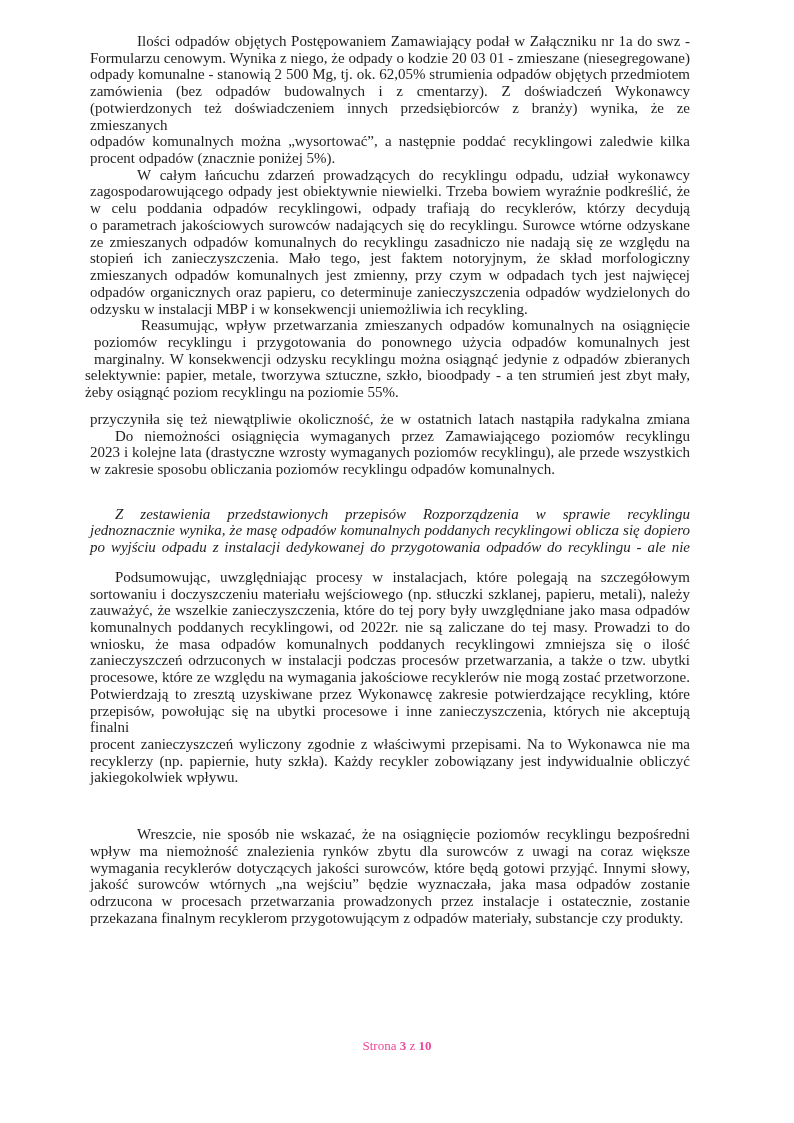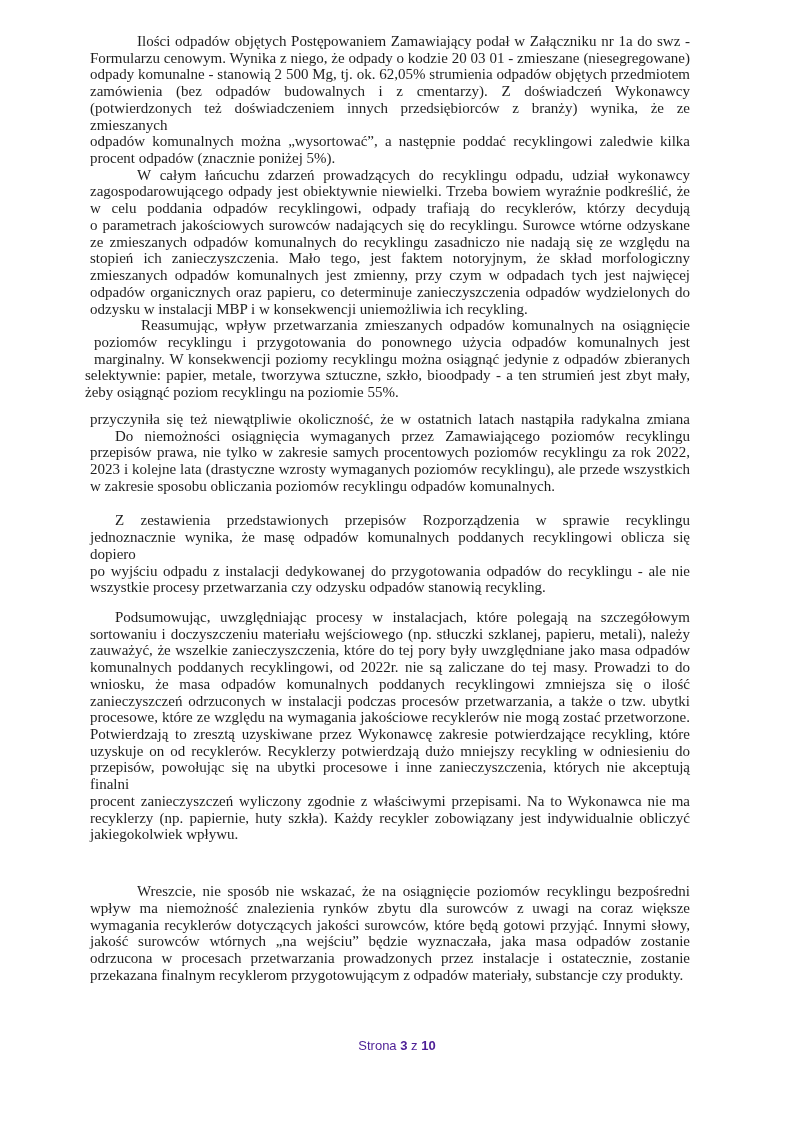--- a/index.html
+++ b/index.html
@@ -45,36 +45,36 @@
     text-indent: 47px;
   }
   
   .para:nth-child(4) .line.first,
   .para:nth-child(5) .line.first,
   .para:nth-child(6) .line.first {
     text-indent: 25px;
   }
   
   .para:nth-child(4) { margin-top: 10px; }
-  .para:nth-child(5) { margin-top: 18px; }
+  .para:nth-child(5) { margin-top: 28px; font-style: italic; }
   .para:nth-child(6) { margin-top: 13px; }
   .para:nth-child(7) { margin-top: 40px; }
   
   .para:nth-child(3) .line:nth-child(-n+3) { margin-left: 4px; }
   .para:nth-child(3) .line:nth-child(n+4)  { margin-left: -5px; }
   .footer {
     position: absolute;
     left: 0;
     right: 0;
     top: 1038px;
     text-align: center;
-    font-family: Liberation Sans, sans-serif;
+    font-family: Liberation Serif, serif;
     font-size: 13px;
     line-height: 16px;
-    color: #4c1d95;
+    color: #ec4899;
   }
   .footer .num {
     font-weight: bold;
   }
 </style>
 </head>
 <body>
 
 <div class="page">
   <div class="body-text" id="paragraphs">
@@ -94,47 +94,44 @@
         <div class="line">o parametrach jakościowych surowców nadających się do recyklingu. Surowce wtórne odzyskane</div>
         <div class="line">ze zmieszanych odpadów komunalnych do recyklingu zasadniczo nie nadają się ze względu na</div>
         <div class="line">stopień ich zanieczyszczenia. Mało tego, jest faktem notoryjnym, że skład morfologiczny</div>
         <div class="line">zmieszanych odpadów komunalnych jest zmienny, przy czym w odpadach tych jest najwięcej</div>
         <div class="line">odpadów organicznych oraz papieru, co determinuje zanieczyszczenia odpadów wydzielonych do</div>
         <div class="line last">odzysku w instalacji MBP i w konsekwencji uniemożliwia ich recykling.</div>
       </div>
       <div class="para">
         <div class="line first">Reasumując, wpływ przetwarzania zmieszanych odpadów komunalnych na osiągnięcie</div>
         <div class="line">poziomów recyklingu i przygotowania do ponownego użycia odpadów komunalnych jest</div>
-        <div class="line">marginalny. W konsekwencji poziomy recyklingu można osiągnąć jedynie z odpadów zbieranych</div>
+        <div class="line">marginalny. W konsekwencji odzysku recyklingu można osiągnąć jedynie z odpadów zbieranych</div>
         <div class="line">selektywnie: papier, metale, tworzywa sztuczne, szkło, bioodpady - a ten strumień jest zbyt mały,</div>
         <div class="line last">żeby osiągnąć poziom recyklingu na poziomie 55%.</div>
       </div>
       <div class="para">
         <div class="line">przyczyniła się też niewątpliwie okoliczność, że w ostatnich latach nastąpiła radykalna zmiana</div>
         <div class="line first">Do niemożności osiągnięcia wymaganych przez Zamawiającego poziomów recyklingu</div>
-        <div class="line">przepisów prawa, nie tylko w zakresie samych procentowych poziomów recyklingu za rok 2022,</div>
         <div class="line">2023 i kolejne lata (drastyczne wzrosty wymaganych poziomów recyklingu), ale przede wszystkich</div>
         <div class="line last">w zakresie sposobu obliczania poziomów recyklingu odpadów komunalnych.</div>
       </div>
       <div class="para">
         <div class="line first">Z zestawienia przedstawionych przepisów Rozporządzenia w sprawie recyklingu</div>
         <div class="line">jednoznacznie wynika, że masę odpadów komunalnych poddanych recyklingowi oblicza się dopiero</div>
         <div class="line">po wyjściu odpadu z instalacji dedykowanej do przygotowania odpadów do recyklingu - ale nie</div>
-        <div class="line last">wszystkie procesy przetwarzania czy odzysku odpadów stanowią recykling.</div>
       </div>
       <div class="para">
         <div class="line first">Podsumowując, uwzględniając procesy w instalacjach, które polegają na szczegółowym</div>
         <div class="line">sortowaniu i doczyszczeniu materiału wejściowego (np. stłuczki szklanej, papieru, metali), należy</div>
         <div class="line">zauważyć, że wszelkie zanieczyszczenia, które do tej pory były uwzględniane jako masa odpadów</div>
         <div class="line">komunalnych poddanych recyklingowi, od 2022r. nie są zaliczane do tej masy. Prowadzi to do</div>
         <div class="line">wniosku, że masa odpadów komunalnych poddanych recyklingowi zmniejsza się o ilość</div>
         <div class="line">zanieczyszczeń odrzuconych w instalacji podczas procesów przetwarzania, a także o tzw. ubytki</div>
         <div class="line">procesowe, które ze względu na wymagania jakościowe recyklerów nie mogą zostać przetworzone.</div>
         <div class="line">Potwierdzają to zresztą uzyskiwane przez Wykonawcę zakresie potwierdzające recykling, które</div>
-        <div class="line">uzyskuje on od recyklerów. Recyklerzy potwierdzają dużo mniejszy recykling w odniesieniu do</div>
         <div class="line">przepisów, powołując się na ubytki procesowe i inne zanieczyszczenia, których nie akceptują finalni</div>
         <div class="line">procent zanieczyszczeń wyliczony zgodnie z właściwymi przepisami. Na to Wykonawca  nie ma</div>
         <div class="line">recyklerzy (np. papiernie, huty szkła). Każdy recykler zobowiązany jest indywidualnie obliczyć</div>
         <div class="line last">jakiegokolwiek wpływu.</div>
       </div>
       <div class="para">
         <div class="line first">Wreszcie, nie sposób nie wskazać, że na osiągnięcie poziomów recyklingu bezpośredni</div>
         <div class="line">wpływ ma niemożność znalezienia rynków zbytu dla surowców z uwagi na coraz większe</div>
         <div class="line">wymagania recyklerów dotyczących jakości surowców, które będą gotowi przyjąć. Innymi słowy,</div>
         <div class="line">jakość surowców wtórnych „na wejściu” będzie wyznaczała, jaka masa odpadów zostanie</div>

